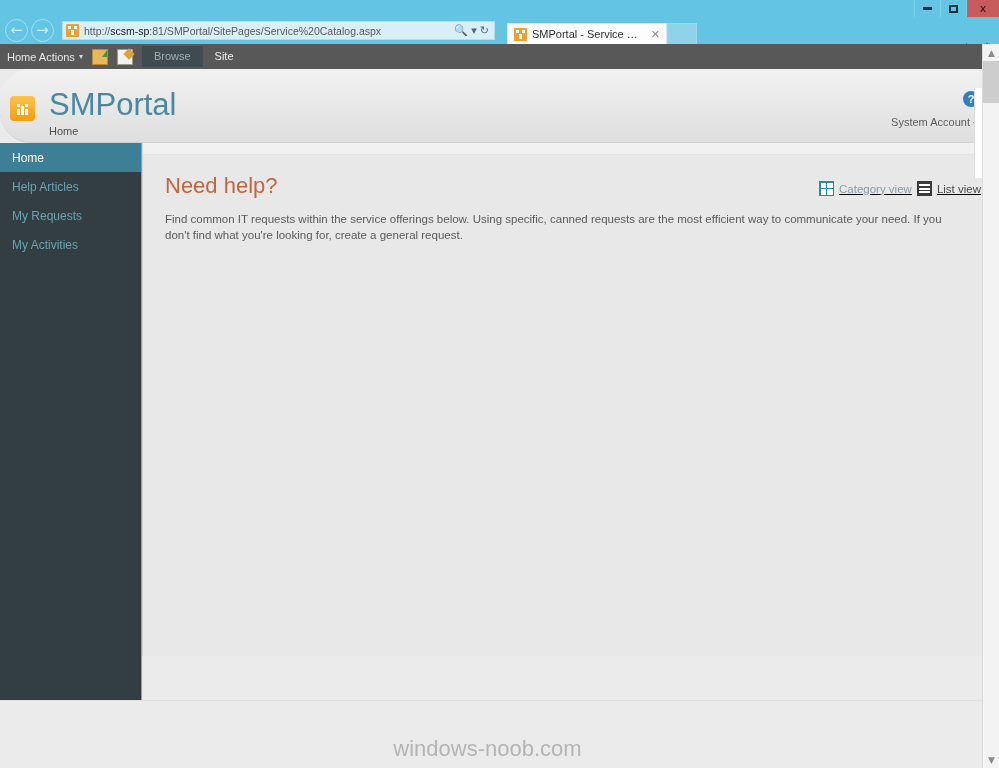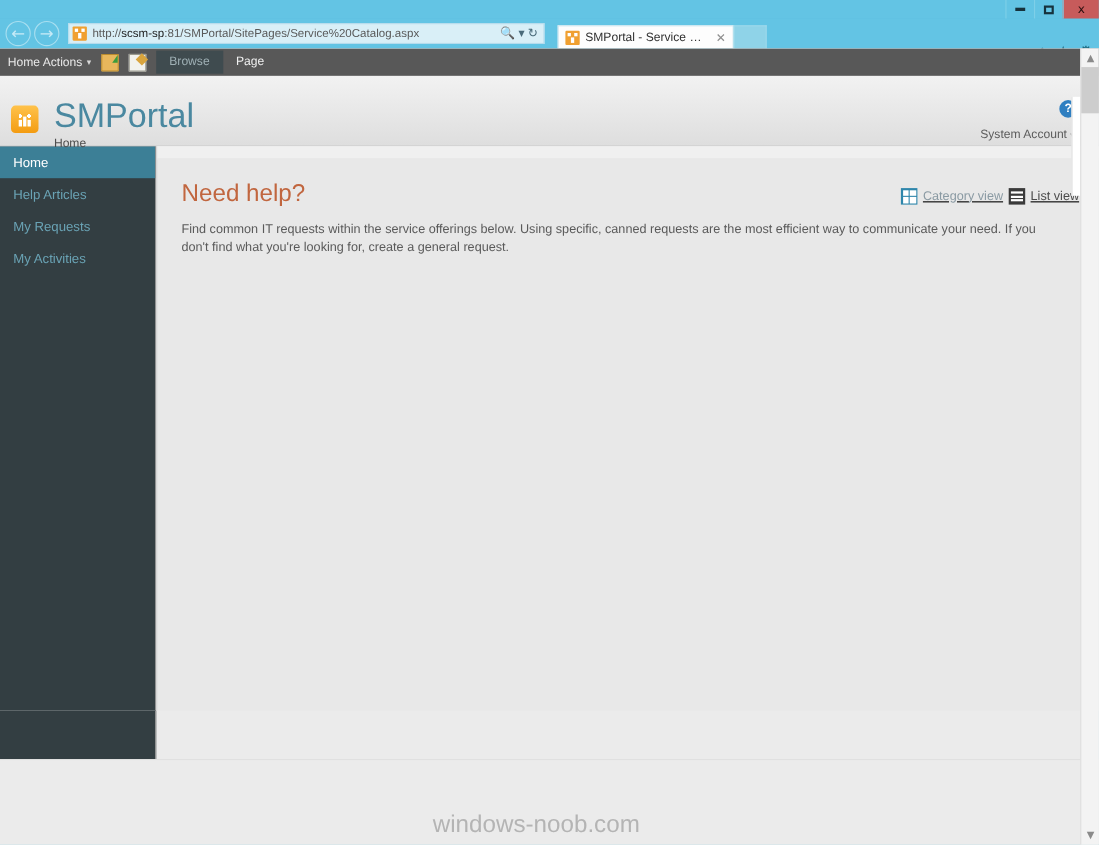--- a/index.html
+++ b/index.html
@@ -149,23 +149,24 @@
     width: 8px; height: 8px; background: #d9a43d;
     transform: rotate(45deg);
   }
   .ribtab {
     font-size: 11px; padding: 4px 12px 5px 12px; color: #f0f0f0; cursor: pointer;
   }
   .ribtab.active { background: #3f4b4f; color: #9fb0b5; }
 
   
   .siteheader {
-    position: relative; height: 64px;
+    position: relative; height: 74px;
     background: linear-gradient(#f2f2f2 0%, #e6e6e6 60%, #dedede 100%);
     border-bottom: 1px solid #cfcfcf;
+    border-radius: 31px;
   }
   .logo {
     position: absolute; left: 10px; top: 27px;
     width: 25px; height: 25px; border-radius: 4px;
     background: linear-gradient(#ffc24a, #f39c12);
     display: flex; align-items: center; justify-content: center;
   }
   .logo .glyph {
     width: 13px; height: 12px;
     background:
@@ -383,21 +384,21 @@
   <div id="viewport">
 
     <div class="ribbon">
       <div class="siteactions">
         <span>Home Actions</span>
         <span class="caret">▾</span>
       </div>
       <div class="ribicon navup"></div>
       <div class="ribicon edit"></div>
       <div class="ribtab active"><span>Browse</span></div>
-      <div class="ribtab"><span>Page</span></div>
+      <div class="ribtab"><span>Site</span></div>
     </div>
 
     <div class="siteheader">
       <div class="logo">
           <span class="glyph"></span>
         </div>
       <div class="sitetitle">SMPortal</div>
       <div class="breadcrumb">Home</div>
 
       <div class="searchbox">

